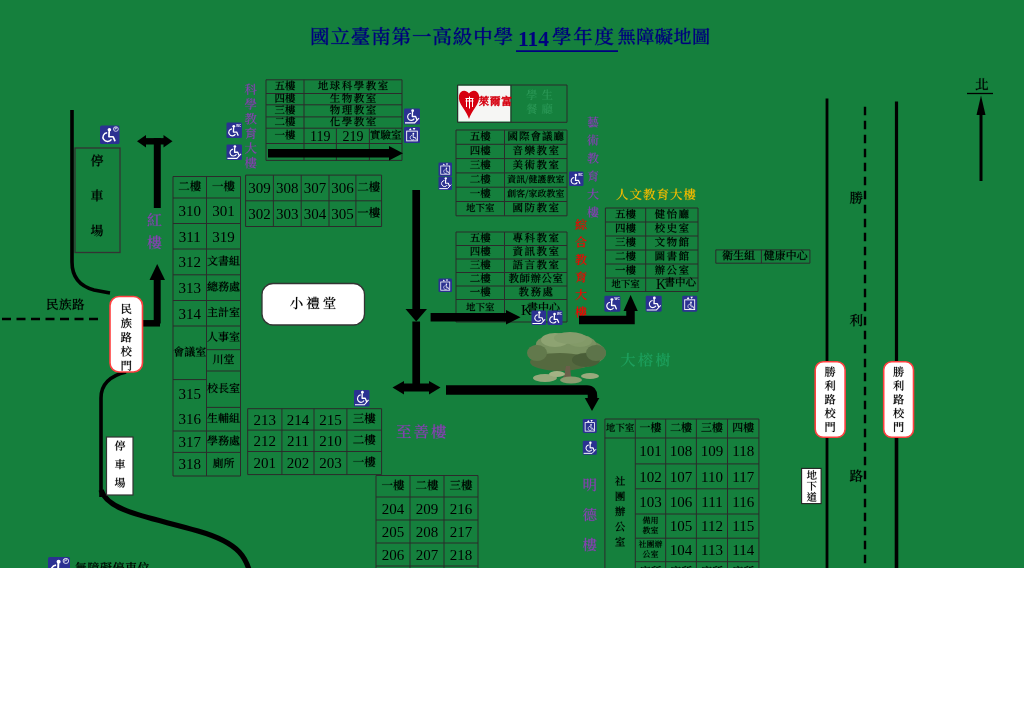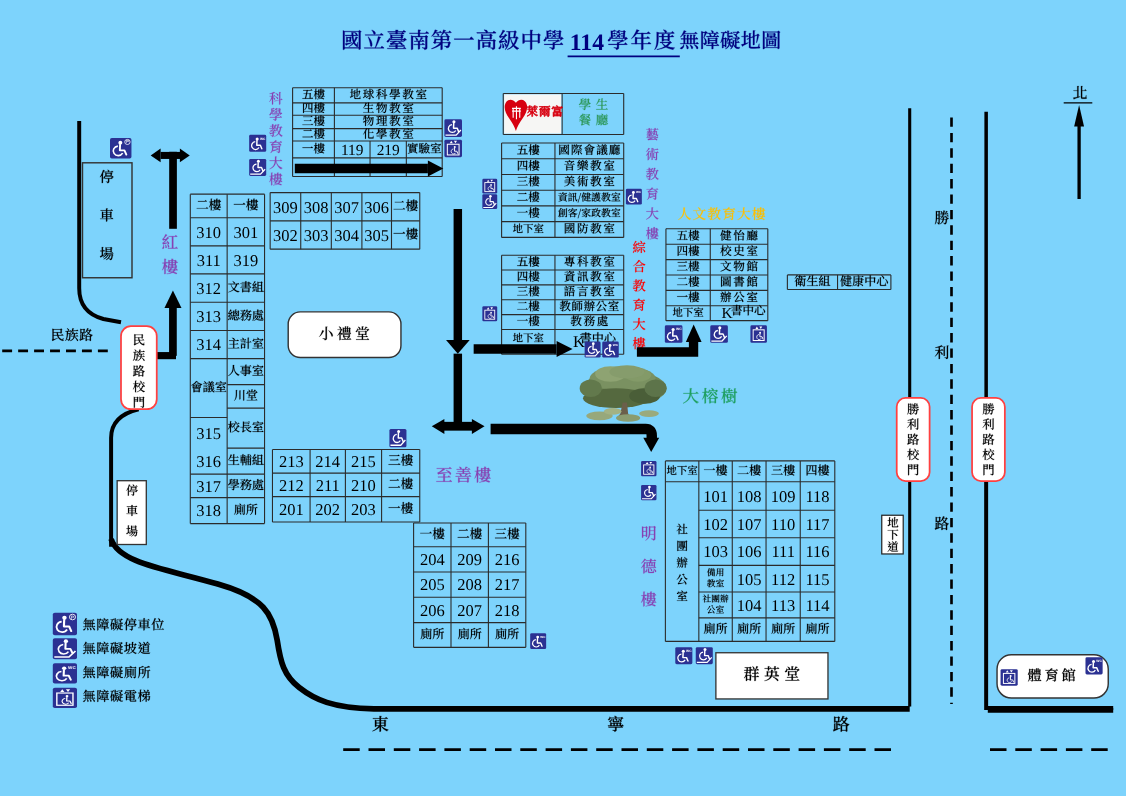--- a/index.html
+++ b/index.html
@@ -1,14 +1,14 @@
 <!DOCTYPE html>
 <html><head><meta charset="utf-8"><style>
 html,body{margin:0;padding:0;background:#fff;}
-#map{position:relative;width:1024px;height:724px;background:#7dd3fc;overflow:hidden;text-align:right;}
+#map{position:relative;width:1024px;height:568px;background:#15803d;overflow:hidden;text-align:right;}
 </style></head><body>
 <div id="map">
 <svg width="1024" height="724" viewBox="0 0 1024 724" xmlns="http://www.w3.org/2000/svg">
 <defs>
 <g id="isa">
           <circle cx="14.2" cy="4.3" r="2.4" fill="#fff"></circle>
           <path d="M13.9 6.8 L13.6 14.2 L19.2 14.2 L21.5 19.6" stroke="#fff" stroke-width="2.3" fill="none" stroke-linejoin="round" stroke-linecap="round"></path>
           <path d="M17 17.8 A6.1 6.1 0 1 1 11.2 8.7" stroke="#fff" stroke-width="2" fill="none"></path>
         </g>
 <g id="ipark">

